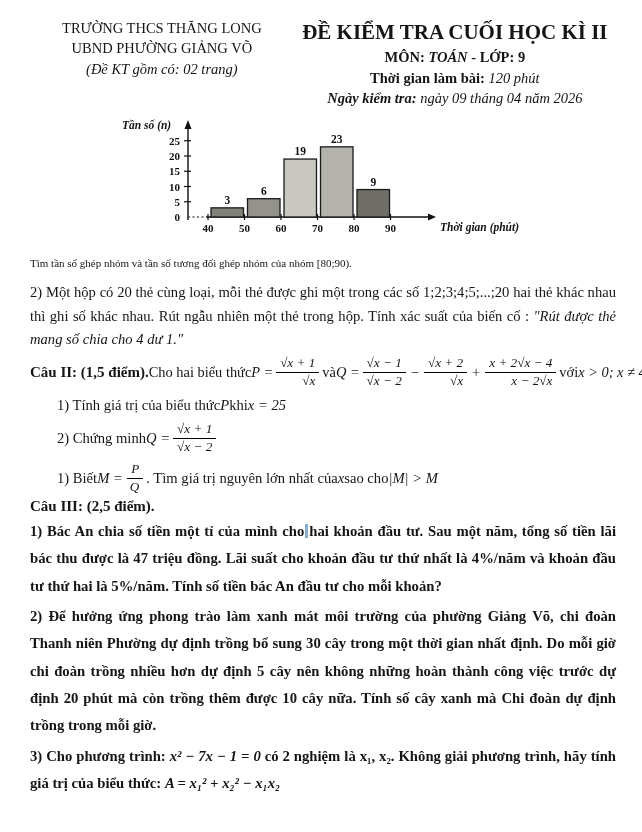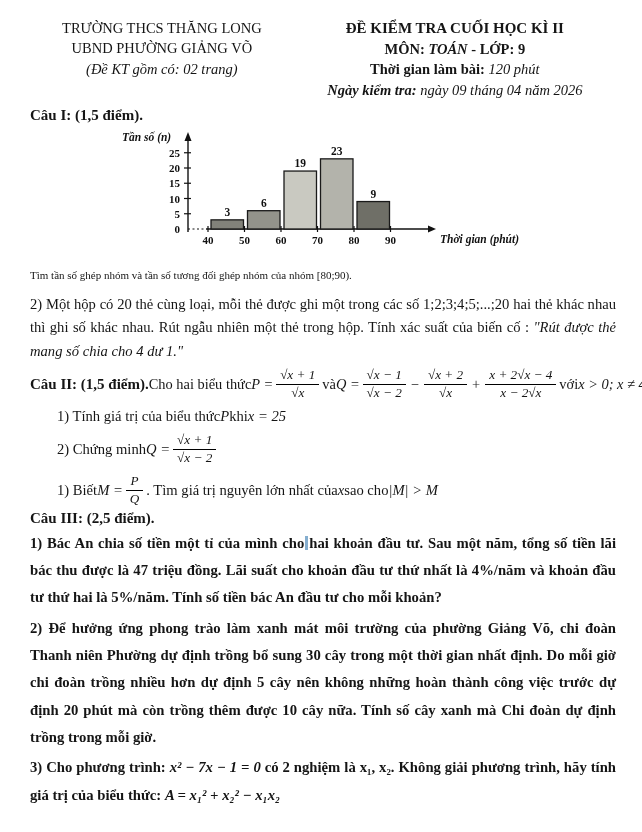--- a/index.html
+++ b/index.html
@@ -5,38 +5,38 @@
   html,body{margin:0;padding:0;}
   body{
     width:642px;height:832px;overflow:hidden;background:#ffffff;color:#151515;
     font-family:"Liberation Serif", serif;
   }
   .page{padding:18px 26px 0 30px;}
   
   .header{display:flex;margin-bottom:7px;}
   .h-left{width:45%;text-align:center;font-size:14.5px;line-height:1.4;}
   .h-right{width:55%;text-align:center;font-size:14.5px;line-height:1.4;}
-  .h-title{font-weight:bold;font-size:15px;}
+  .h-title{font-weight:bold;font-size:21px;}
   .b{font-weight:bold;}
   .i{font-style:italic;}
   .bi{font-weight:bold;font-style:italic;}
   
   .cau{font-weight:bold;font-size:15px;margin:2px 0 3px;}
   .para{font-size:14.6px;text-align:justify;line-height:1.6;margin:0 0 5px;}
   .para3{font-size:14.7px;text-align:justify;line-height:1.86;margin:0 0 3px;font-weight:bold;}
   .single{font-size:11px;margin:10px 0 12px;}
   
   .chart-wrap{margin:2px 0 4px 88px;}
   .tick{font:bold 11px "Liberation Serif",serif;fill:#111;}
   .val{font:bold 11.5px "Liberation Serif",serif;fill:#111;}
   .axlabel{font:bold italic 11.5px "Liberation Serif",serif;fill:#111;}
   
   .mline{display:flex;align-items:center;white-space:nowrap;font-size:14.4px;margin:3px 0 2px;}
   .frac{display:inline-flex;flex-direction:column;text-align:center;font-style:italic;
-        font-size:13.2px;line-height:1.12;margin:0 3px;vertical-align:middle;}
+        font-size:13.2px;line-height:1.12;margin:0 3px;vertical-align:middle;align-items:flex-end;}
   .frac .num{border-bottom:1.2px solid #000;padding:0 4px 1px;}
   .frac .den{padding:0 4px;padding-top:1px;}
   .q-item{display:flex;align-items:center;font-size:14.6px;margin:8px 0 3px 27px;}
   .mi{font-style:italic;}
   .op{margin:0 2px;}
   
   .caret{display:inline-block;width:3px;height:14px;background:#85aecf;
          vertical-align:-2px;margin:0 1px;}
 </style>
 </head>
@@ -57,21 +57,20 @@
       </div>
       <div>
         <span class="b">Thời gian làm bài: </span><span class="i">120 phút</span>
       </div>
       <div>
         <span class="bi">Ngày kiểm tra: </span><span class="i">ngày 09 tháng 04 năm 2026</span>
       </div>
     </div>
   </div>
 
-  <div class="cau">Câu I: (1,5 điểm).</div>
 
   <div class="chart-wrap">
     <svg id="hist" width="430" height="128" viewBox="0 0 430 128">
         <line x1="70" y1="105" x2="70" y2="12" stroke="#111" stroke-width="1.4"></line>
         <polygon points="66.5,14 73.5,14 70,5" fill="#111"></polygon>
         <line x1="70" y1="102" x2="88" y2="102" stroke="#111" stroke-width="1.2" stroke-dasharray="2,2.5"></line>
         <line x1="88" y1="102" x2="310" y2="102" stroke="#111" stroke-width="1.4"></line>
         <polygon points="310,98.5 310,105.5 318,102" fill="#111"></polygon>
         <text x="62" y="106" text-anchor="end" class="tick">0</text>
         <line x1="66" y1="86.75" x2="73" y2="86.75" stroke="#111" stroke-width="1.2"></line>

